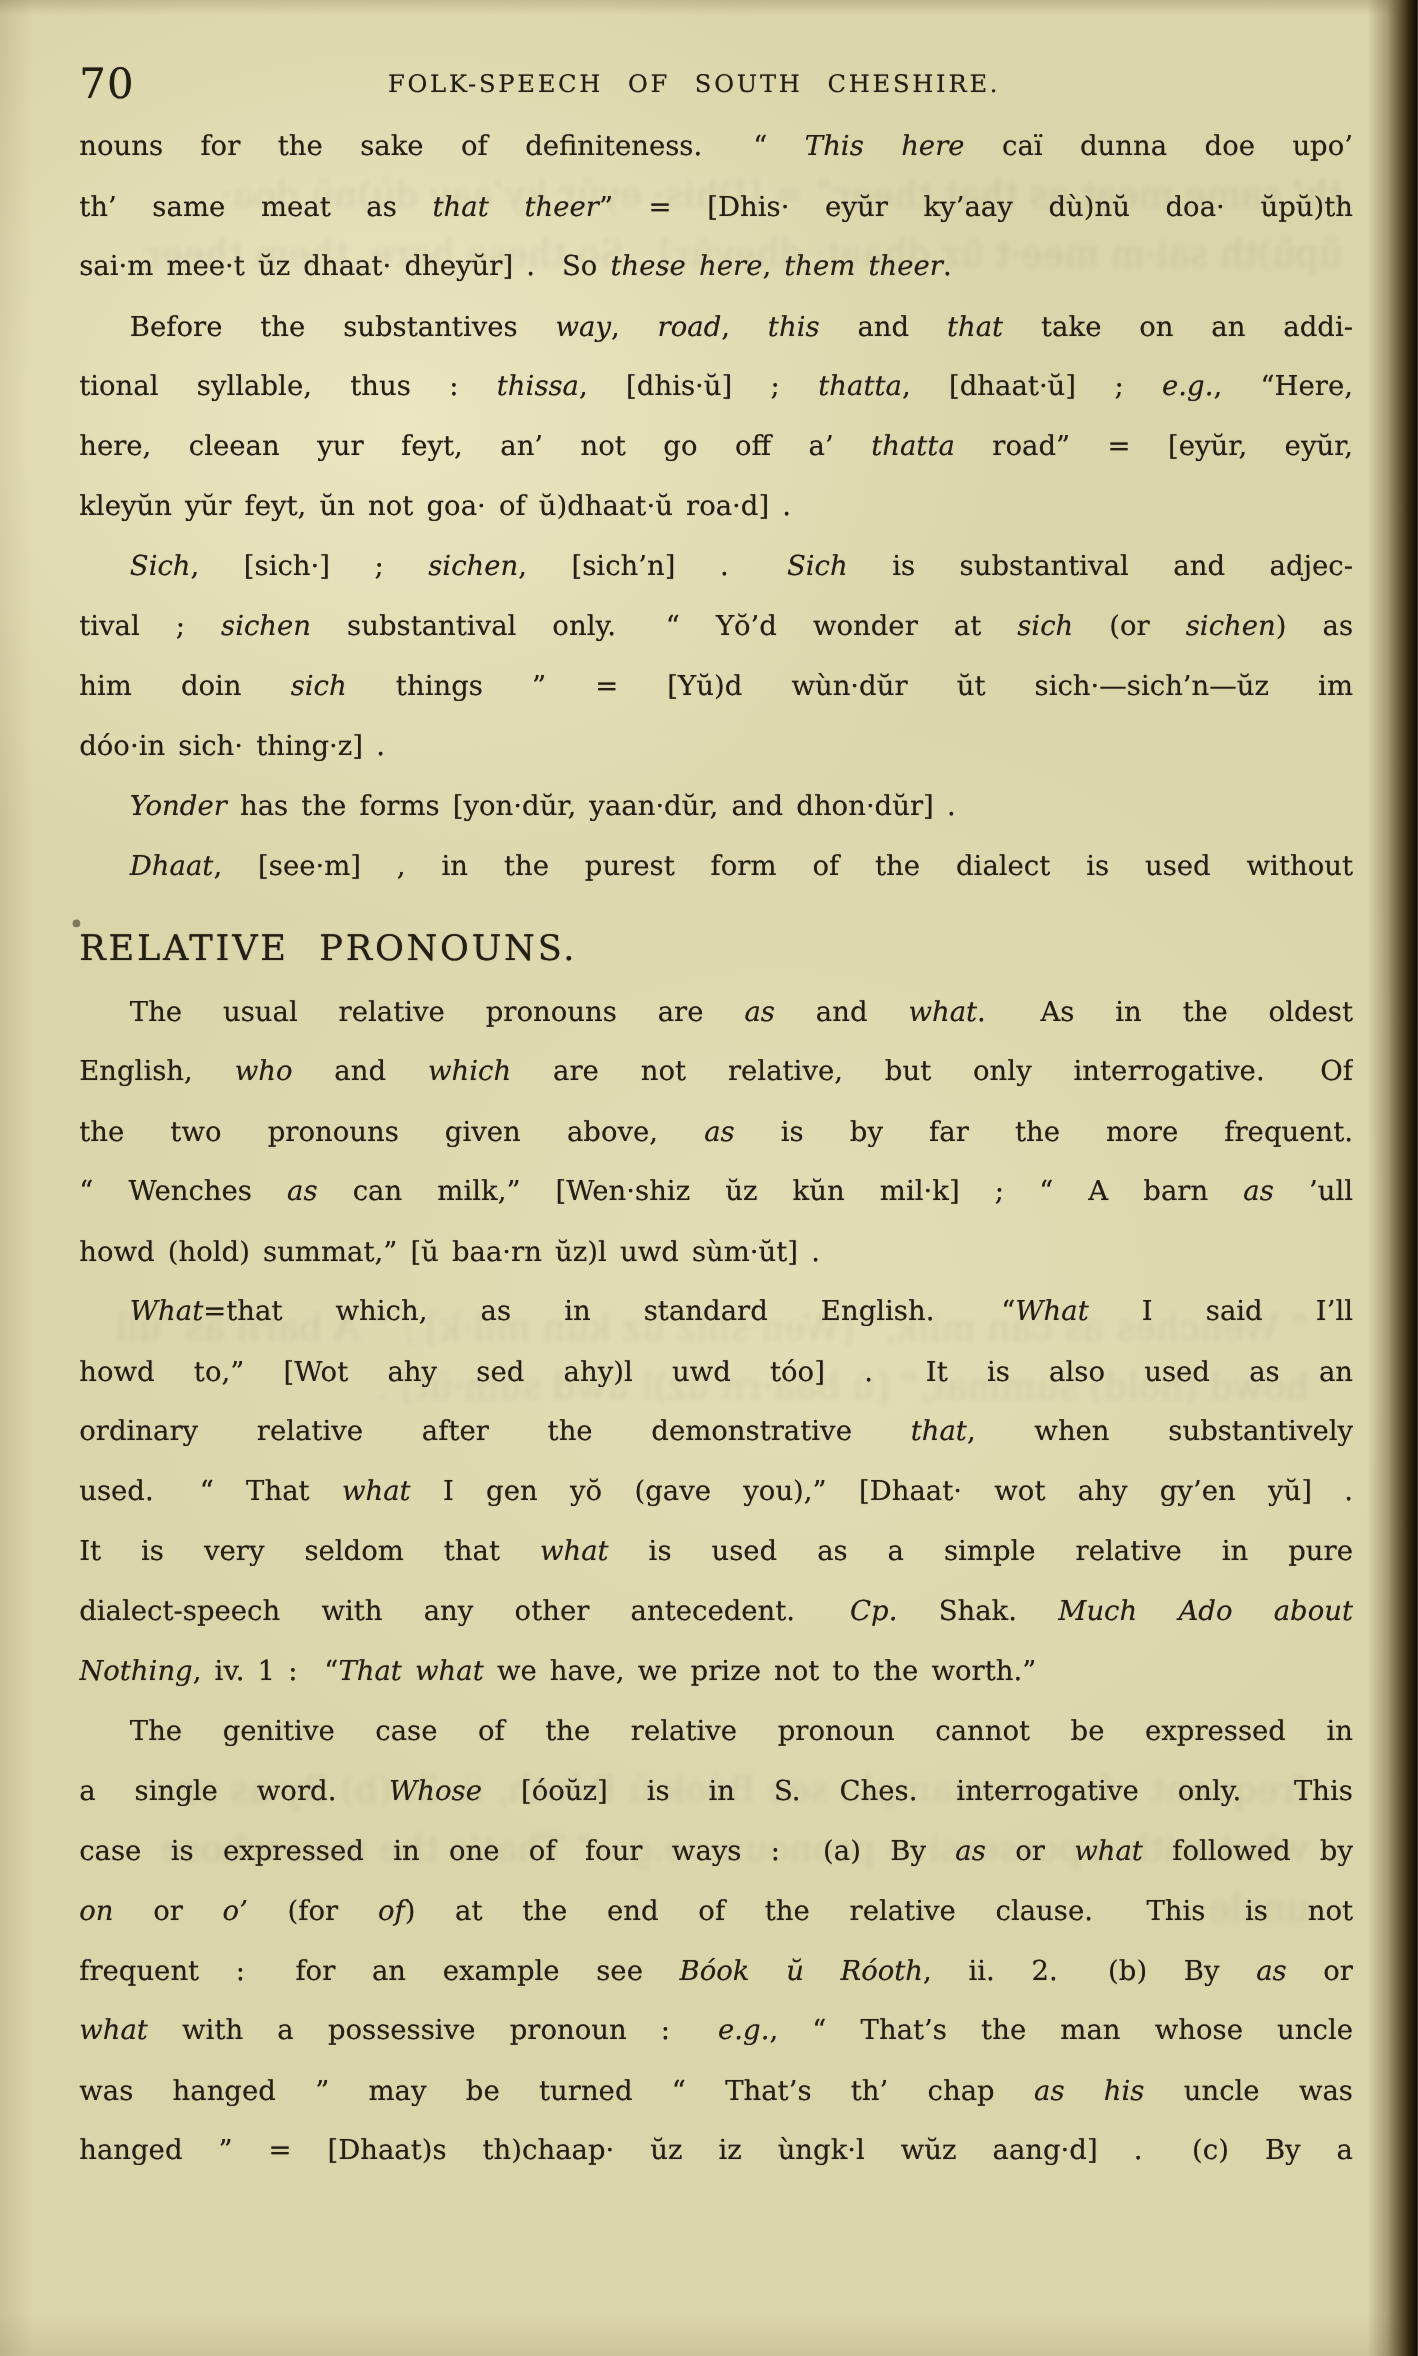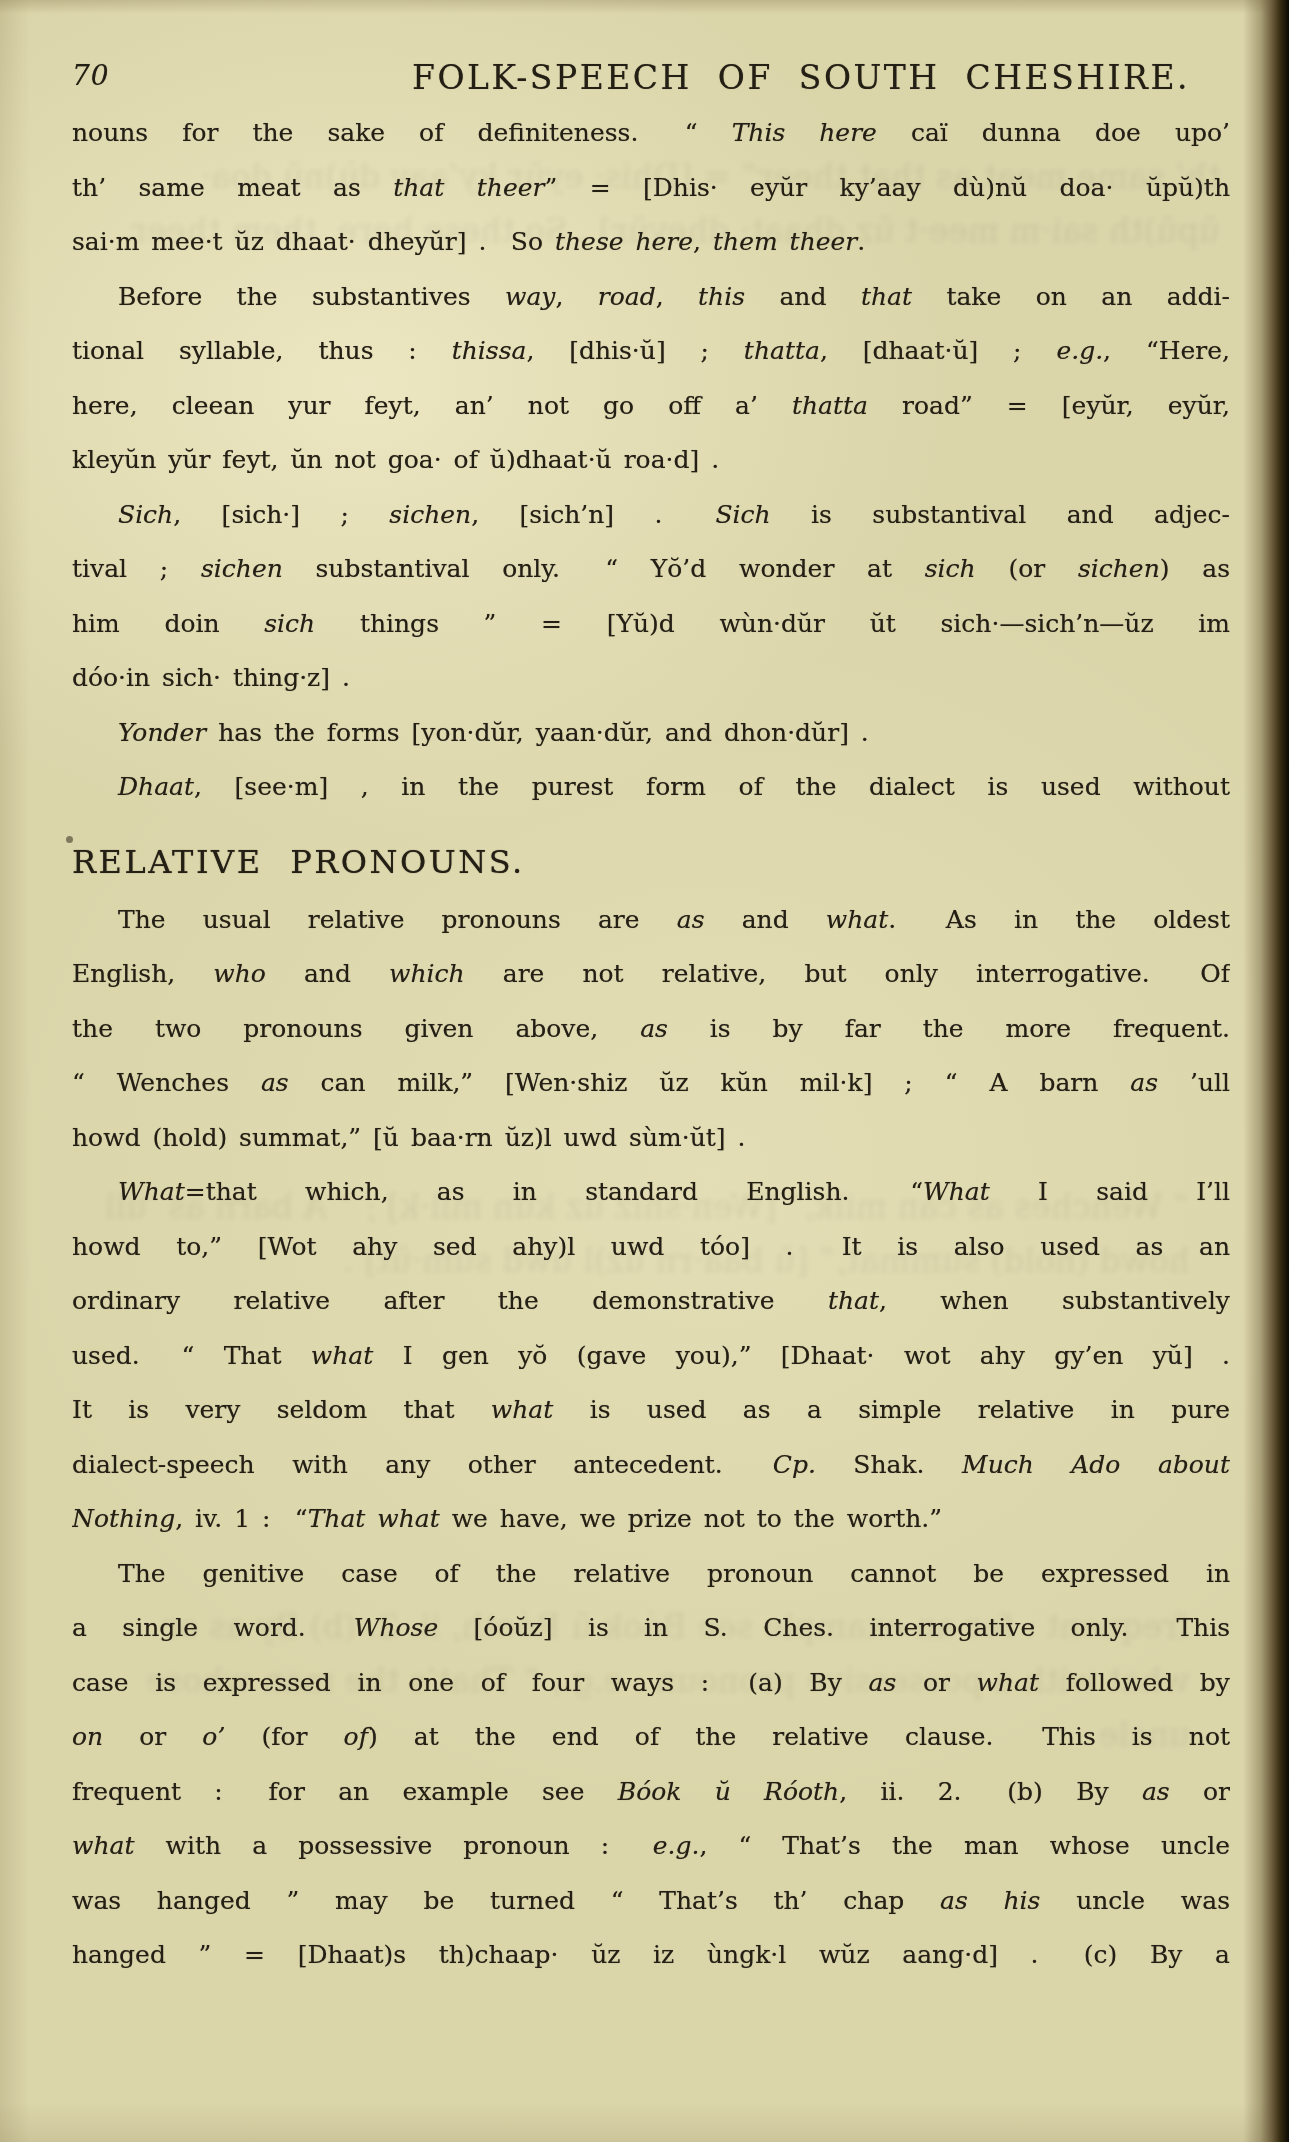--- a/index.html
+++ b/index.html
@@ -24,27 +24,26 @@
       rgba(108,93,58,.45) 38%,
       #6e5f3e 62%,
       #33290f 82%,
       #0c0905 100%);
   }
   .header{
     position:absolute;top:52px;left:72px;width:1158px;height:48px;
   }
   .pagenum{
     position:absolute;left:0;top:0;
-    font-size:28px;line-height:48px;letter-spacing:1px;
+    font-size:38px;line-height:48px;letter-spacing:1px;
     text-shadow:0 0 .7px rgba(35,28,16,.6);
-    font-style:italic;
   }
   .running-title{
-    position:absolute;left:0;right:40px;top:4px;text-align:right;
-    font-size:33px;line-height:44px;letter-spacing:2.5px;word-spacing:13px;
+    position:absolute;left:0;right:40px;top:4px;text-align:center;
+    font-size:22px;line-height:44px;letter-spacing:2.5px;word-spacing:13px;
     text-shadow:0 0 .7px rgba(35,28,16,.6);
   }
   .body{
     position:absolute;top:106px;left:72px;width:1158px;
   }
   .line{
     position:relative;
     height:54.5px;line-height:54.5px;
     font-size:25px;
     overflow:hidden;

